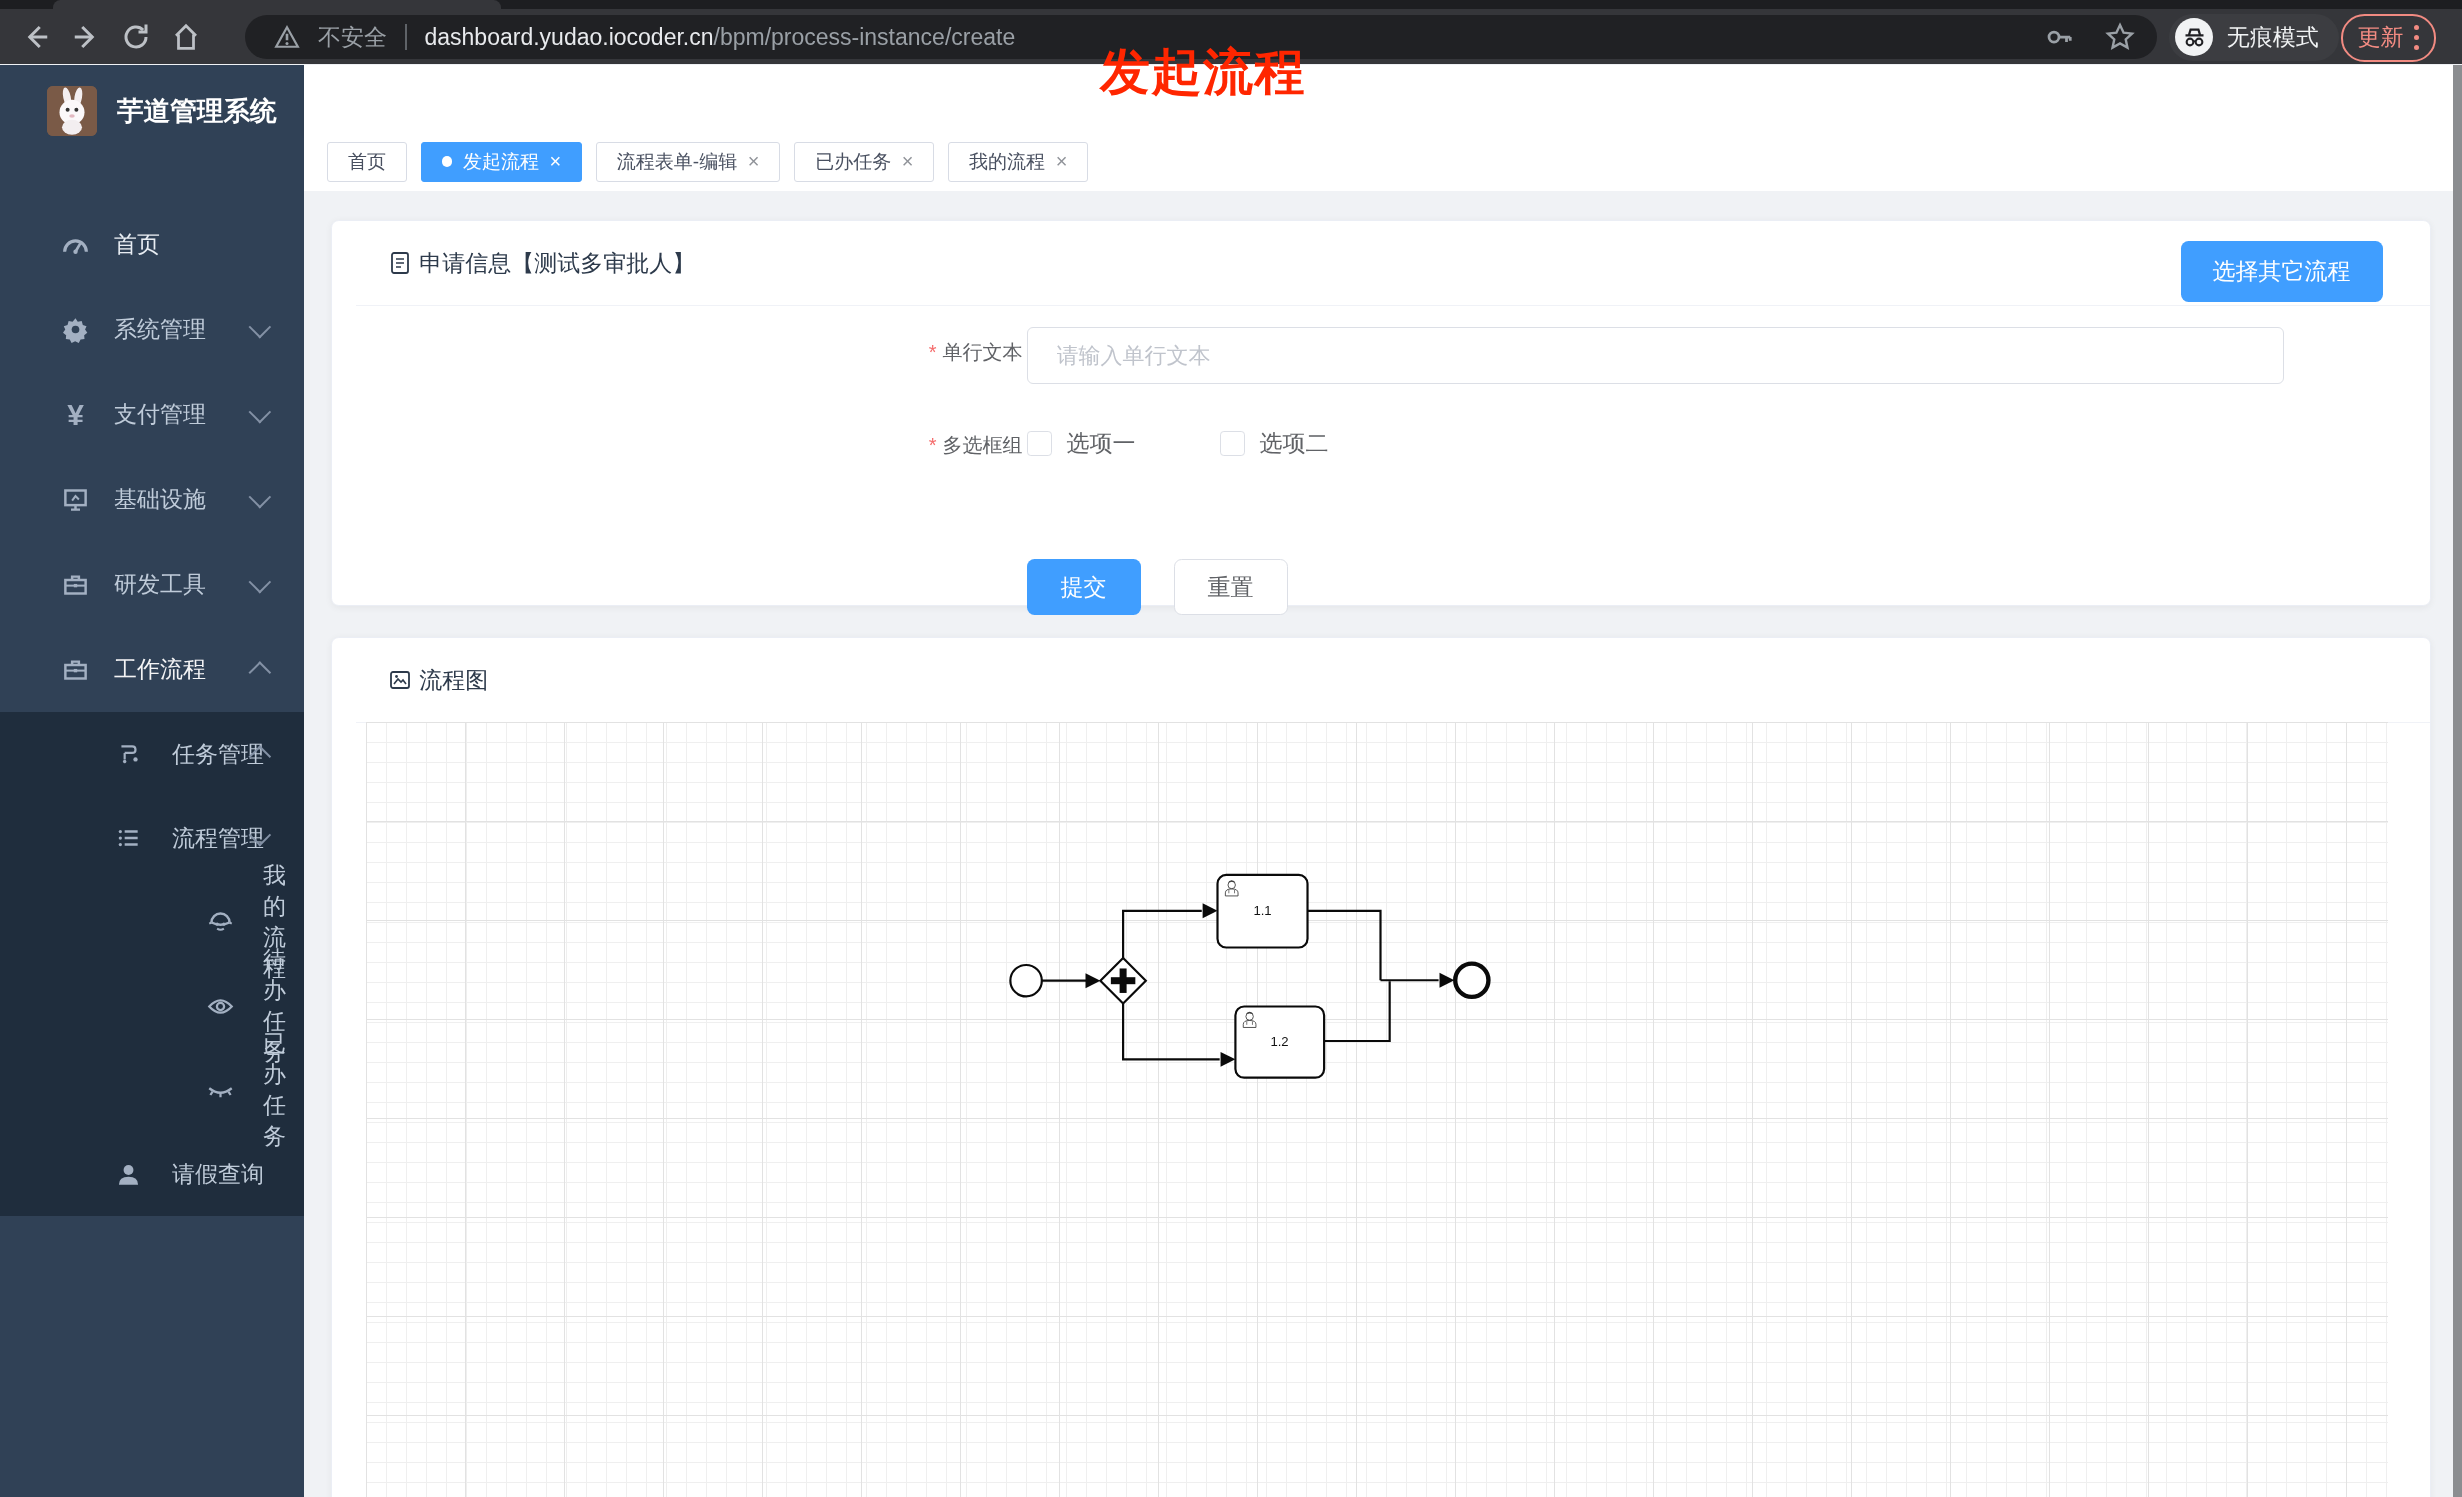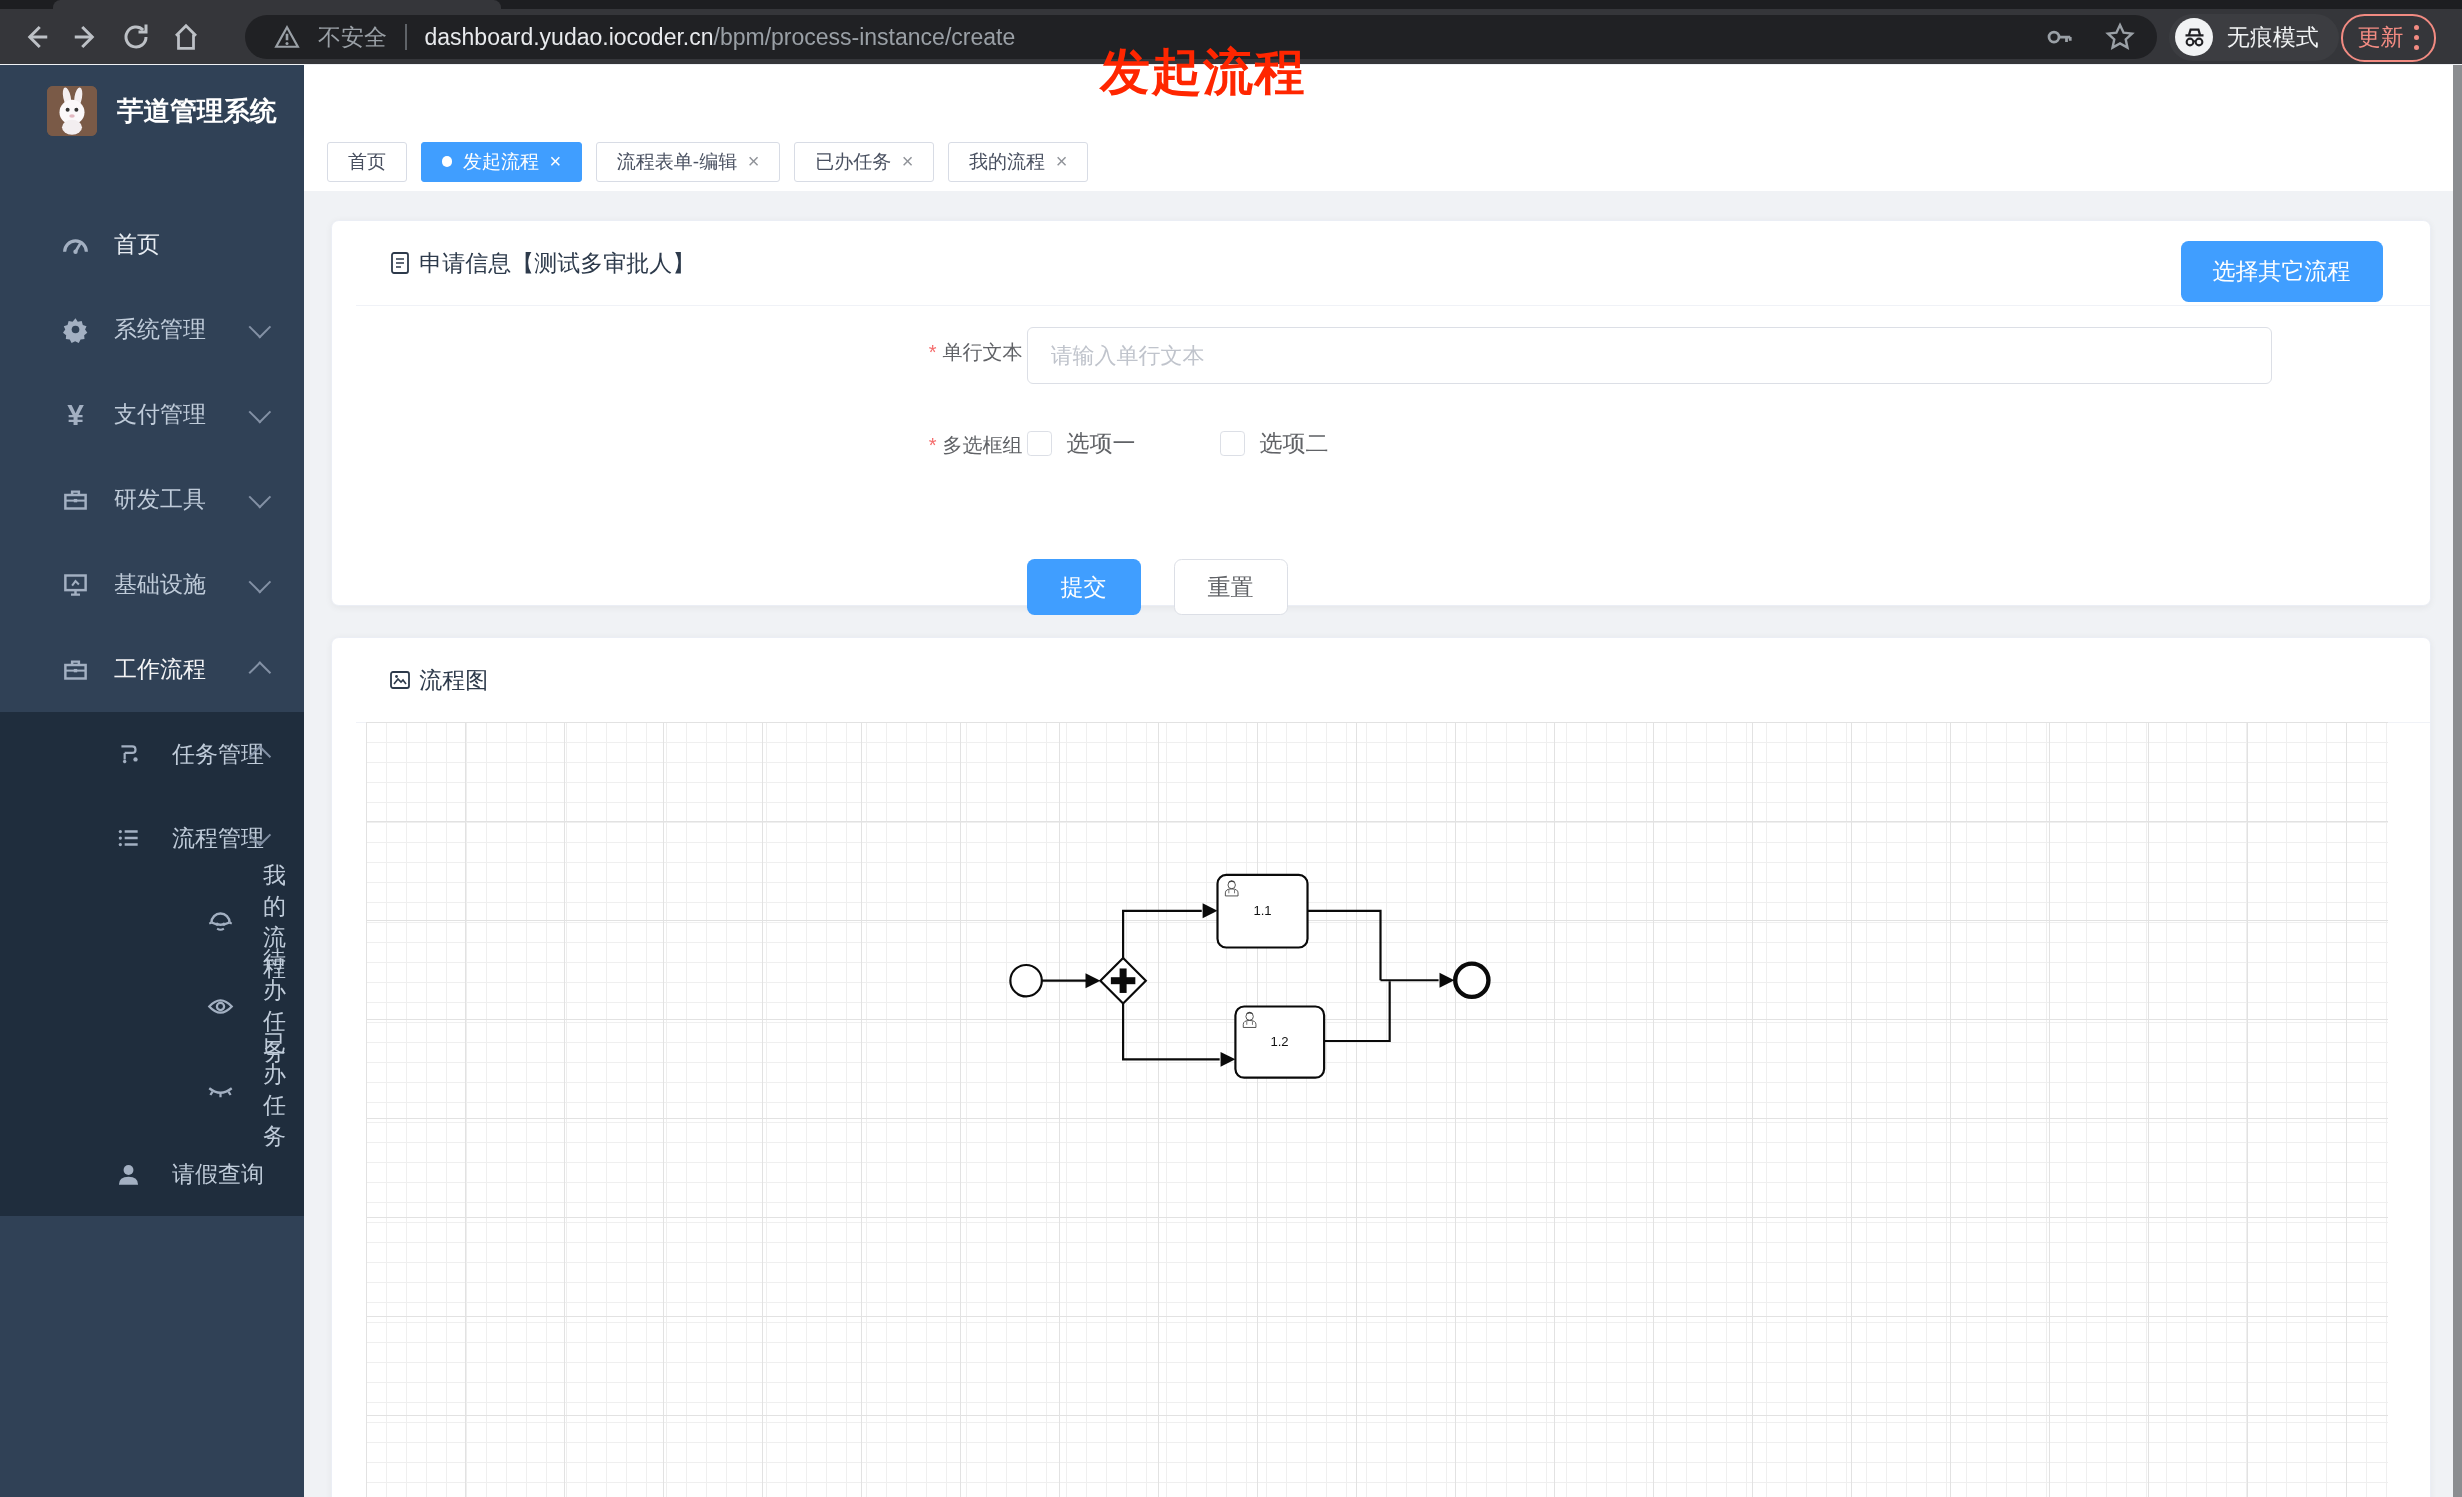--- a/index.html
+++ b/index.html
@@ -78,21 +78,21 @@
   .card1{top:29px;height:384px;}
   .card2{top:446px;height:1063px;}
   .card-head{position:relative;height:84px;border-bottom:0.8px solid #f0f2f7;display:flex;align-items:center;margin-left:24px;}
   .card-title{display:flex;align-items:center;gap:7.6px;margin-left:32px;font-size:23px;color:#2d3a4b;}
   .pickbtn{position:absolute;right:47px;top:20px;height:61px;padding:0 32px;background:#409eff;color:#fff;font-size:23px;
     border:none;border-radius:7.6px;display:flex;align-items:center;}
   .formrow{position:absolute;display:flex;align-items:center;}
   .flabel{width:190px;text-align:right;font-size:20px;color:#606266;}
   .req{color:#f56c6c;margin-right:6px;}
   .tinput{position:absolute;left:695px;top:106px;width:1197px;height:55px;border:1.5px solid #dcdfe6;border-radius:6px;
-    font-size:22px;color:#b91c1c;padding:0 23px;outline:none;font-family:"Liberation Sans",sans-serif;}
+    font-size:22px;color:#b91c1c;padding:0 29px;outline:none;font-family:"Liberation Sans",sans-serif;}
   .tinput::placeholder{color:#c0c4cc;}
   .row-label1{position:absolute;left:501px;top:118px;}
   .row-label2{position:absolute;left:501px;top:211px;}
   .checks{position:absolute;left:695px;top:207px;display:flex;gap:84px;}
   .check{display:flex;align-items:center;gap:15px;font-size:23px;color:#606266;}
   .cbox{width:23px;height:23px;border:1.5px solid #dcdfe6;border-radius:3.8px;background:#fff;}
   .btnrow{position:absolute;left:695px;top:295px;display:flex;gap:33px;}
   .btn{height:56px;padding:0 33px;border-radius:7.6px;font-size:23px;display:flex;align-items:center;border:1.5px solid transparent;margin-top:43px;}
   .btn.primary{background:#409eff;color:#fff;}
   .btn.plain{background:#fff;border-color:#dcdfe6;color:#606266;}
@@ -230,38 +230,38 @@
         <span class="chev down"></span>
       </div>
       <div class="mi">
         <span class="ico" style="font-size:30px;color:#a3b0c2;font-weight:bold;">¥</span>
         <span class="lbl">支付管理</span>
         <span class="chev down"></span>
       </div>
       <div class="mi">
         <span class="ico">
           <svg width="27" height="27" viewBox="0 0 24 24">
+              <rect x="3" y="4" width="18" height="13" fill="none" stroke="currentColor" stroke-width="2.2"></rect>
+              <path d="M9 13 l3 -4 3 3" fill="none" stroke="currentColor" stroke-width="1.8"></path>
+              <path d="M12 17 V21 M8 21 H16" stroke="currentColor" stroke-width="2.2"></path>
+            </svg>
+        </span>
+        <span class="lbl">基础设施</span>
+        <span class="chev down"></span>
+      </div>
+      <div class="mi">
+        <span class="ico">
+          <svg width="27" height="27" viewBox="0 0 24 24">
               <rect x="3" y="8" width="18" height="12" fill="none" stroke="currentColor" stroke-width="2.2"></rect>
               <path d="M9 8 V5 H15 V8" fill="none" stroke="currentColor" stroke-width="2.2"></path>
               <path d="M3 13 H21" stroke="currentColor" stroke-width="1.8"></path>
               <rect x="10.5" y="11.5" width="3" height="3" fill="currentColor"></rect>
             </svg>
         </span>
         <span class="lbl">研发工具</span>
-        <span class="chev down"></span>
-      </div>
-      <div class="mi">
-        <span class="ico">
-          <svg width="27" height="27" viewBox="0 0 24 24">
-              <rect x="3" y="4" width="18" height="13" fill="none" stroke="currentColor" stroke-width="2.2"></rect>
-              <path d="M9 13 l3 -4 3 3" fill="none" stroke="currentColor" stroke-width="1.8"></path>
-              <path d="M12 17 V21 M8 21 H16" stroke="currentColor" stroke-width="2.2"></path>
-            </svg>
-        </span>
-        <span class="lbl">基础设施</span>
         <span class="chev down"></span>
       </div>
       <div class="mi active-parent">
         <span class="ico">
           <svg width="27" height="27" viewBox="0 0 24 24">
               <rect x="3" y="8" width="18" height="12" fill="none" stroke="currentColor" stroke-width="2.2"></rect>
               <path d="M9 8 V5 H15 V8" fill="none" stroke="currentColor" stroke-width="2.2"></path>
               <path d="M3 13 H21" stroke="currentColor" stroke-width="1.8"></path>
               <rect x="10.5" y="11.5" width="3" height="3" fill="currentColor"></rect>
             </svg>

